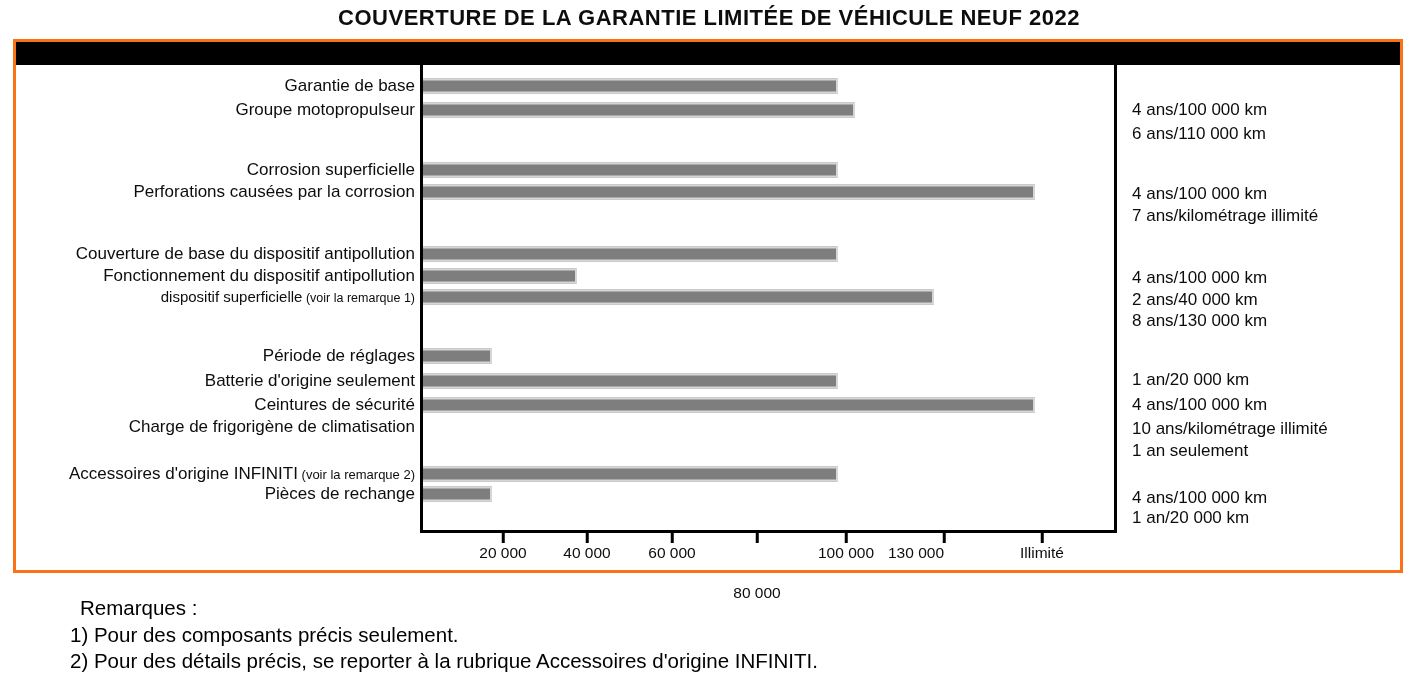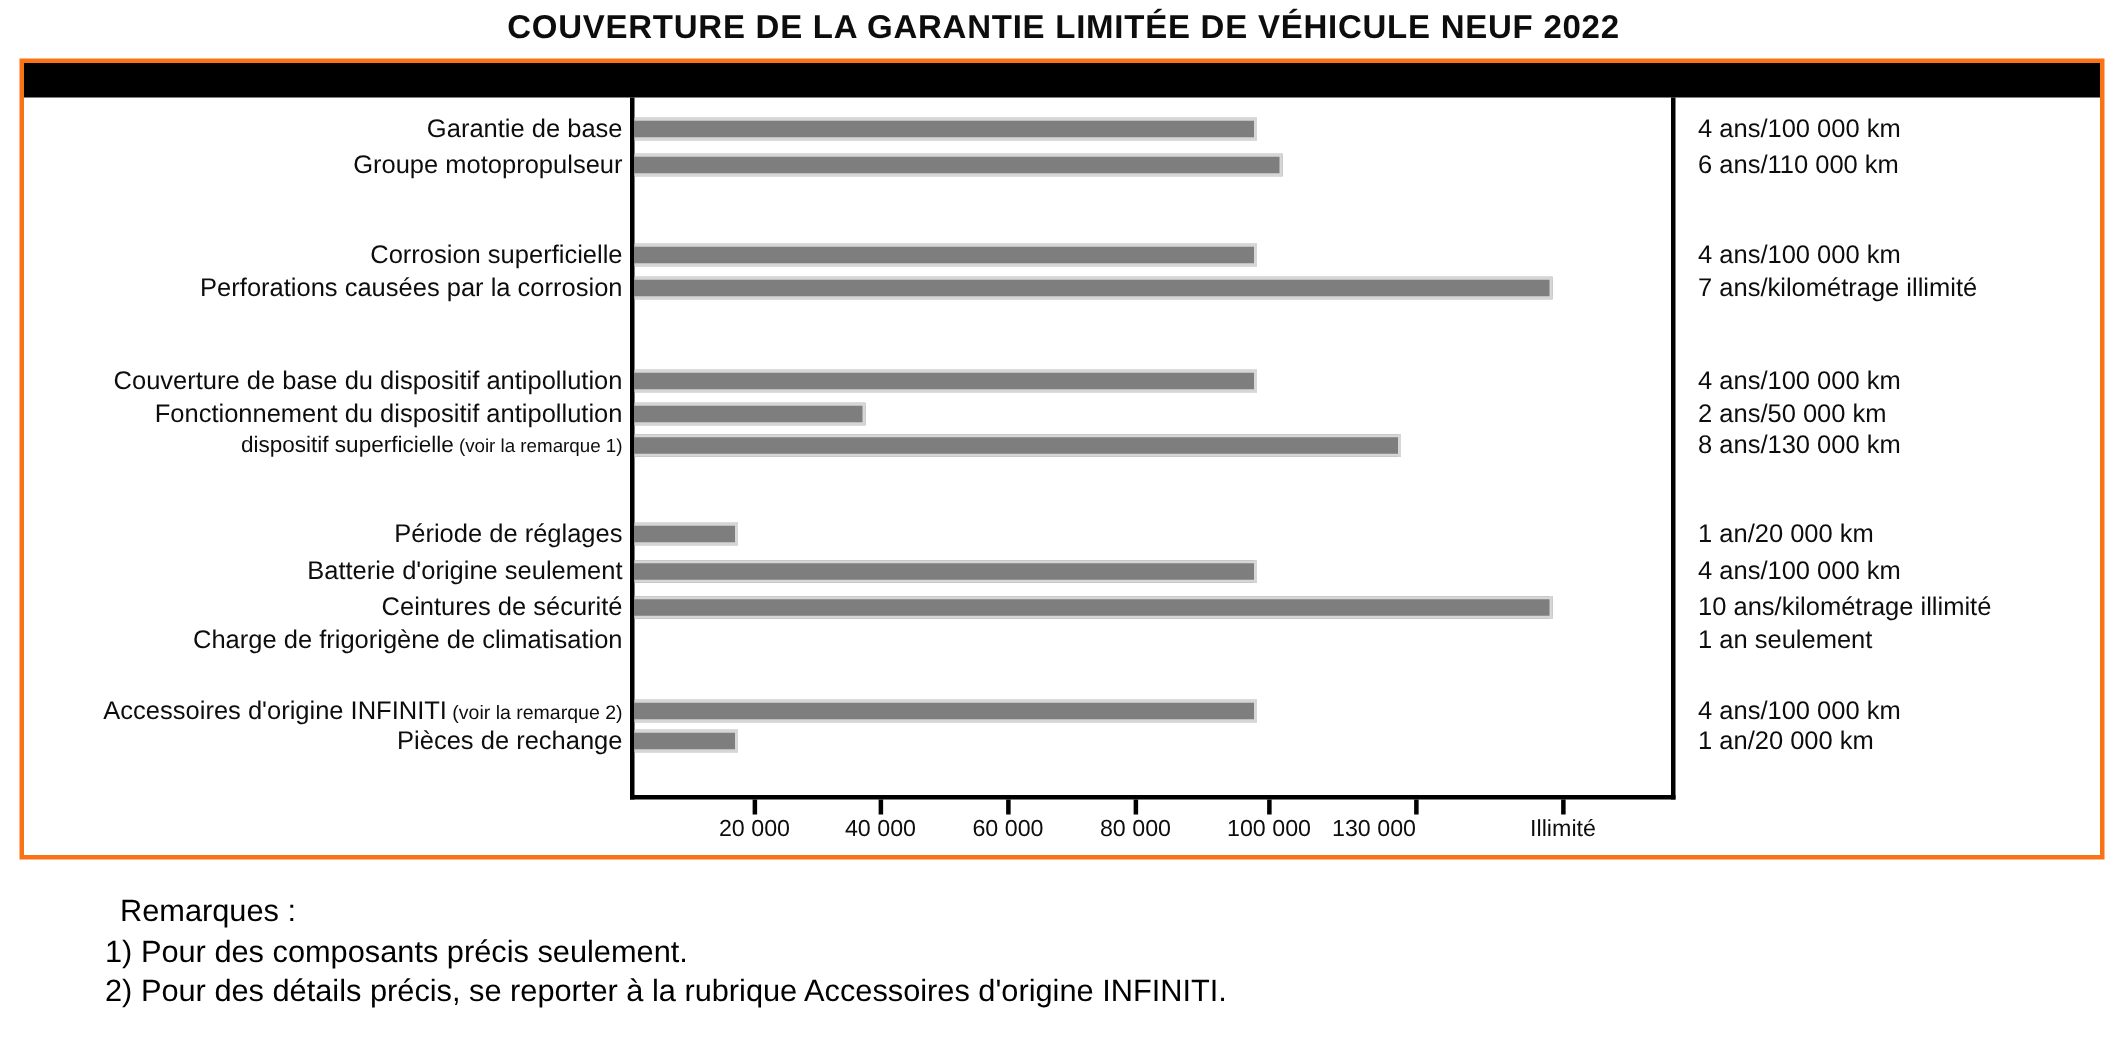--- a/index.html
+++ b/index.html
@@ -29,21 +29,21 @@
   .row-label.small{font-size:15px;line-height:18px;transform:translateY(-9px);}
   .row-label .note{font-size:13px;}
   .row-label.small .note{font-size:12.5px;}
   .row-bar{
     position:absolute;left:407px;top:0;height:15px;transform:translateY(-50%);
     box-sizing:border-box;background:var(--bar,#7e7e7e);
     border:2px solid var(--bar-border,#d6d6d6);border-left:none;
   }
   .row-duration{
     position:absolute;left:1116px;font-size:17px;line-height:20px;
-    transform:translateY(-10px);color:#0d0d0d;white-space:nowrap;
+    transform:translateY(-10px);color:#0d0d0d;white-space:nowrap;margin-top:24px;
   }
   .tick-mark{
     position:absolute;top:491px;width:2.5px;height:10px;background:#000;transform:translateX(-50%);
   }
   .tick-label{
     position:absolute;top:502px;font-size:15.5px;color:#0d0d0d;
     transform:translateX(-50%);white-space:nowrap;text-align:center;
   }
   .remarks{
     position:absolute;left:70px;top:595px;font-size:20.5px;line-height:26.5px;color:#000000;
@@ -94,21 +94,21 @@
               <div class="l1"><span>Couverture de base du dispositif antipollution</span></div>
             </div>
             <div class="row-bar" style="width: 415px;"></div>
             <div class="row-duration">4 ans/100 000 km</div>
           </div>
           <div class="row" style="top: 234px;">
             <div class="row-label">
               <div class="l1"><span>Fonctionnement du dispositif antipollution</span></div>
             </div>
             <div class="row-bar" style="width: 154px;"></div>
-            <div class="row-duration">2 ans/50 000 km</div>
+            <div class="row-duration">2 ans/40 000 km</div>
           </div>
           <div class="row" style="top: 255px;">
             <div class="row-label small">
               <div class="l2"><span>dispositif superficielle</span><span class="note"> (voir la remarque 1)</span></div>
             </div>
             <div class="row-bar" style="width: 511px;"></div>
             <div class="row-duration">8 ans/130 000 km</div>
           </div>
           <div class="row" style="top: 314px;">
             <div class="row-label">
@@ -153,21 +153,21 @@
           </div>
         </div>
       <div id="ticks">
           <div class="tick-mark" style="left: 487px;"></div>
           <div class="tick-label" style="left: 487px;">20 000</div>
           <div class="tick-mark" style="left: 571px;"></div>
           <div class="tick-label" style="left: 571px;">40 000</div>
           <div class="tick-mark" style="left: 656px;"></div>
           <div class="tick-label" style="left: 656px;">60 000</div>
           <div class="tick-mark" style="left: 741px;"></div>
-          <div class="tick-label" style="left: 741px;">80 000</div>
+          <div class="tick-label" style="left: 741px; margin-top: 40px;">80 000</div>
           <div class="tick-mark" style="left: 830px;"></div>
           <div class="tick-label" style="left: 830px;">100 000</div>
           <div class="tick-mark" style="left: 928px;"></div>
           <div class="tick-label" style="left: 900px;">130 000</div>
           <div class="tick-mark" style="left: 1026px;"></div>
           <div class="tick-label" style="left: 1026px;">Illimité</div>
         </div>
     </div>
   </div>
 

